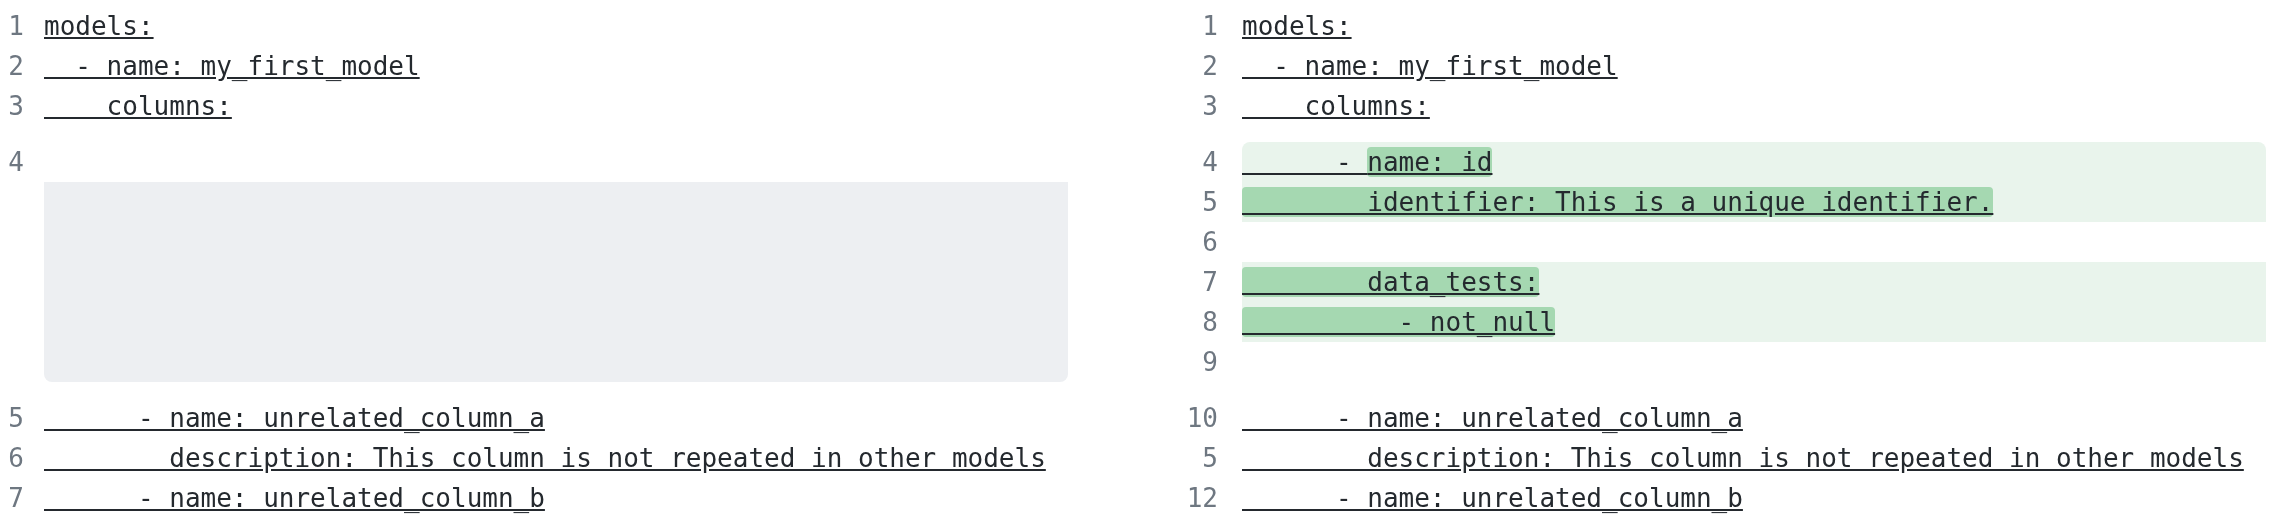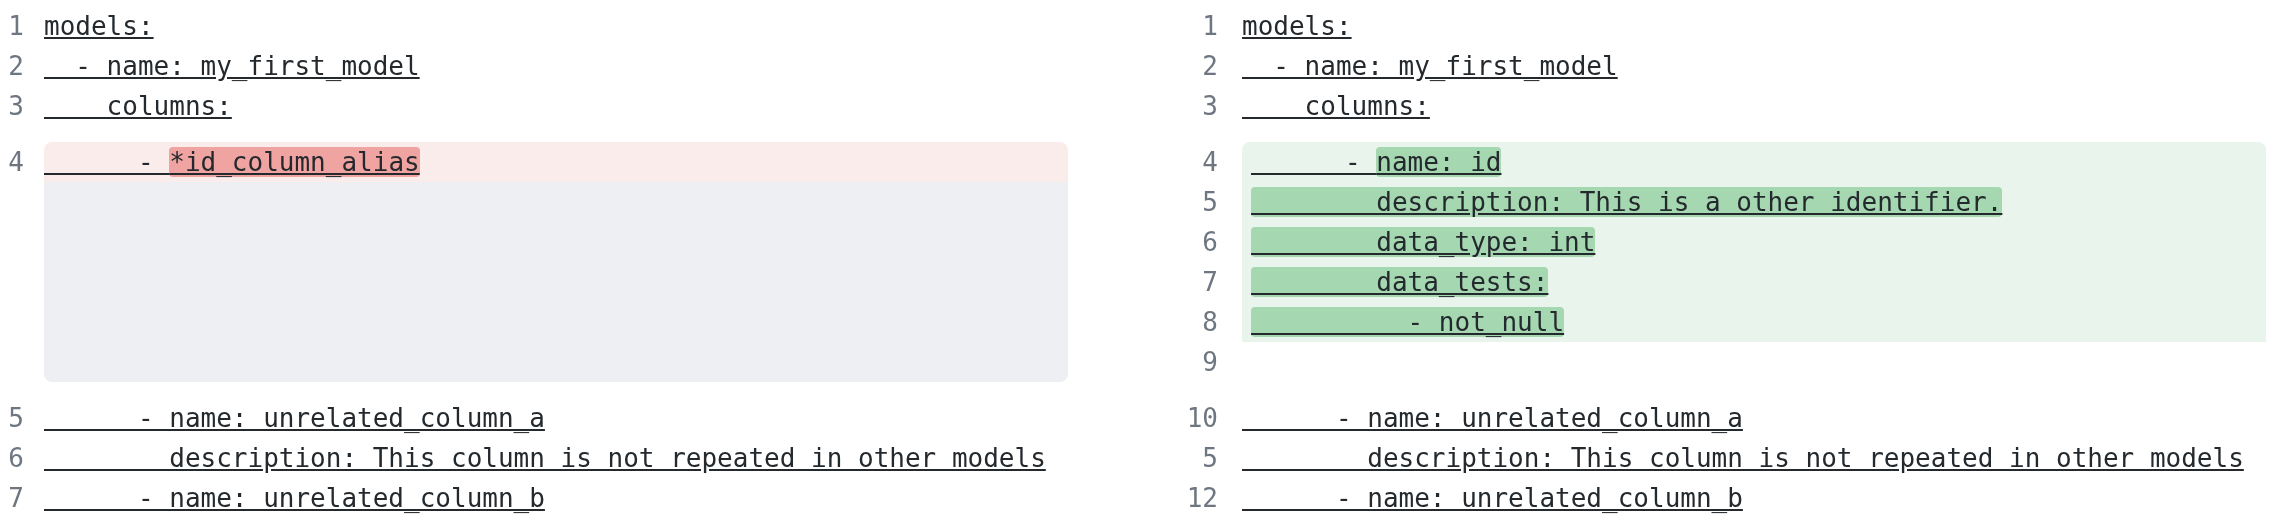--- a/index.html
+++ b/index.html
@@ -42,21 +42,21 @@
   .content {
     flex: 1 1 auto;
     font-size: 26px;
     line-height: 40px;
     color: var(--code-text, #24292e);
     white-space: pre;
     overflow: hidden;
     text-decoration: underline;
   }
   .del-line { background: var(--removed-line-bg, #fbecec); }
-  .ins-line { background: var(--added-line-bg, #e9f4ec); padding-left: 9px; }
+  .ins-line { background: var(--added-line-bg, #e9f4ec); }
   .del-word { background: var(--removed-word-bg, #f0a4a1); border-radius: 4px; }
   .ins-word { background: var(--added-word-bg, #a5d8b1); border-radius: 4px; }
   .spacer-row { height: 200px; }
   .spacer-row .content { background: var(--spacer-bg, #edeff2); }
   .block-top { margin-top: 16px; }
   .block-bottom { margin-bottom: 16px; }
   .rounded-top { border-radius: 8px 8px 0 0; }
   .rounded-bottom { border-radius: 0 0 8px 8px; }
 </style>
 </head>
@@ -74,21 +74,20 @@
       <div class="gutter">2</div>
       <div class="content">  - name: my_first_model</div>
     </div>
     <div class="row">
       <div class="gutter">3</div>
       <div class="content">    columns:</div>
     </div>
 
     <div class="row block-top">
       <div class="gutter">4</div>
-      <div class="content del-line rounded-top"><span>      - </span><span class="del-word">*id_column_alias</span></div>
     </div>
 
     <div class="row spacer-row block-bottom">
       <div class="gutter"></div>
       <div class="content rounded-bottom"></div>
     </div>
 
     <div class="row">
       <div class="gutter">5</div>
       <div class="content">      - name: unrelated_column_a</div>
@@ -118,25 +117,24 @@
       <div class="gutter">3</div>
       <div class="content">    columns:</div>
     </div>
 
     <div class="row block-top">
       <div class="gutter">4</div>
       <div class="content ins-line rounded-top"><span>      - </span><span class="ins-word">name: id</span></div>
     </div>
     <div class="row">
       <div class="gutter">5</div>
-      <div class="content ins-line"><span></span><span class="ins-word">        description: This is a other identifier.</span></div>
+      <div class="content ins-line"><span></span><span class="ins-word">        identifier: This is a unique identifier.</span></div>
     </div>
     <div class="row">
       <div class="gutter">6</div>
-      <div class="content ins-line"><span></span><span class="ins-word">        data_type: int</span></div>
     </div>
     <div class="row">
       <div class="gutter">7</div>
       <div class="content ins-line"><span></span><span class="ins-word">        data_tests:</span></div>
     </div>
     <div class="row">
       <div class="gutter">8</div>
       <div class="content ins-line"><span></span><span class="ins-word">          - not_null</span></div>
     </div>
     <div class="row block-bottom">

